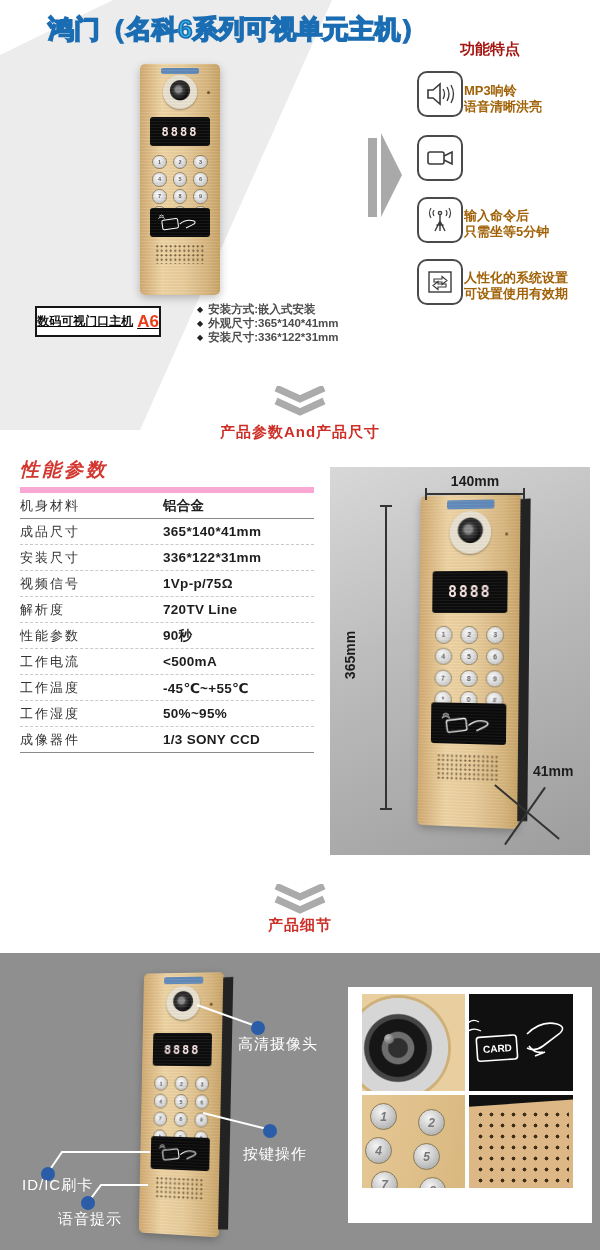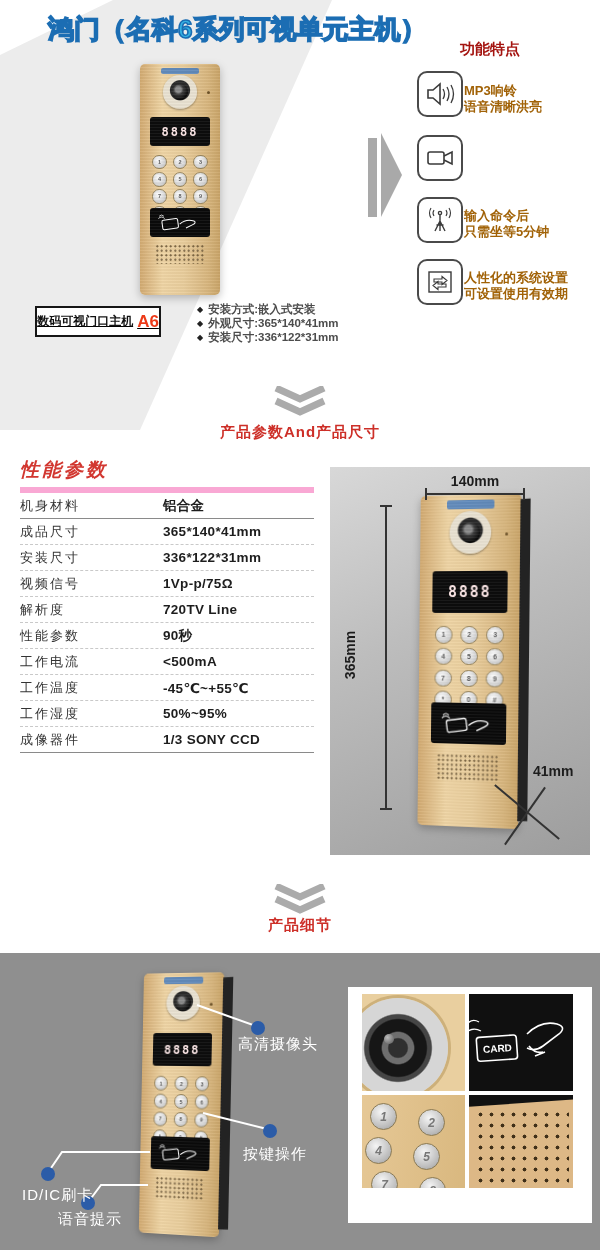--- a/index.html
+++ b/index.html
@@ -362,21 +362,21 @@
     </g>
     <g fill="#2b5ca8">
       <circle cx="258" cy="75" r="7"></circle>
       <circle cx="270" cy="178" r="7"></circle>
       <circle cx="48" cy="221" r="7"></circle>
       <circle cx="88" cy="250" r="7"></circle>
     </g>
   </svg>
   <div class="callout-label" style="left:238px;top:82px">高清摄像头</div>
   <div class="callout-label" style="left:243px;top:192px">按键操作</div>
-  <div class="callout-label" style="left:22px;top:233px">ID/IC刷卡</div>
+  <div class="callout-label" style="left:22px;top:223px">ID/IC刷卡</div>
   <div class="callout-label" style="left:58px;top:257px">语音提示</div>
 
   <div class="abs detail-card">
     <div class="dphoto dp-cam">
       <div class="ring"></div>
         <div class="glint"></div>
     </div>
     <div class="dphoto dp-cardreader">
       <svg width="104" height="97" viewBox="0 0 104 97">
         <g fill="none" stroke="#fff" stroke-width="1.6">

